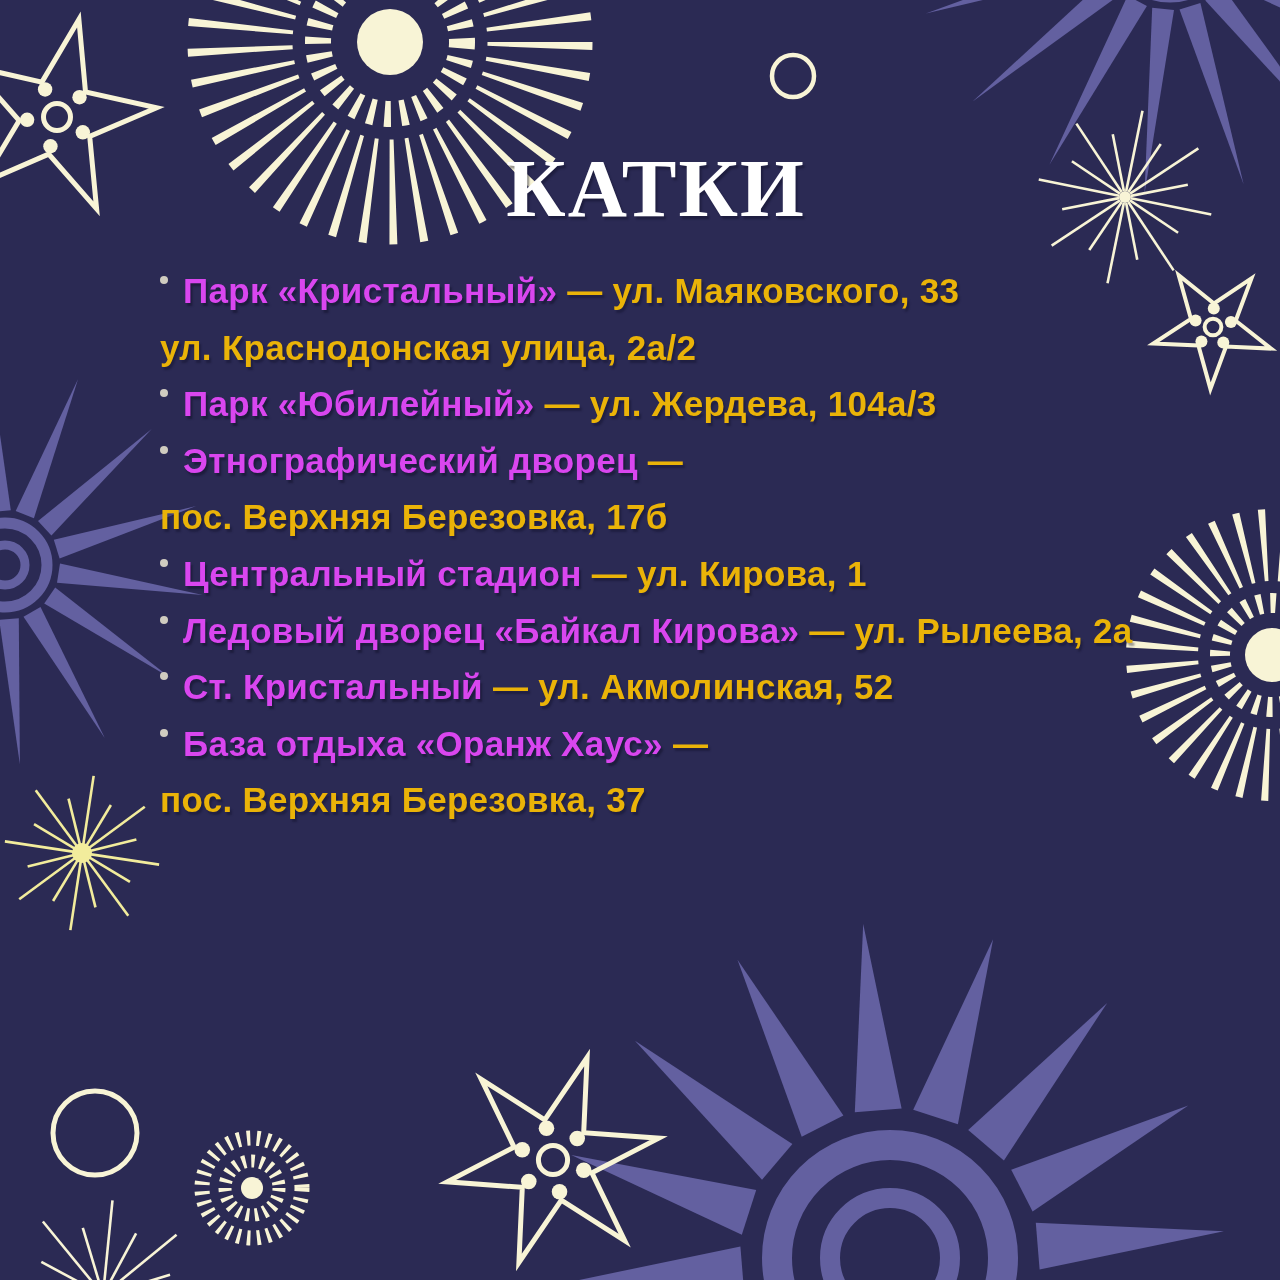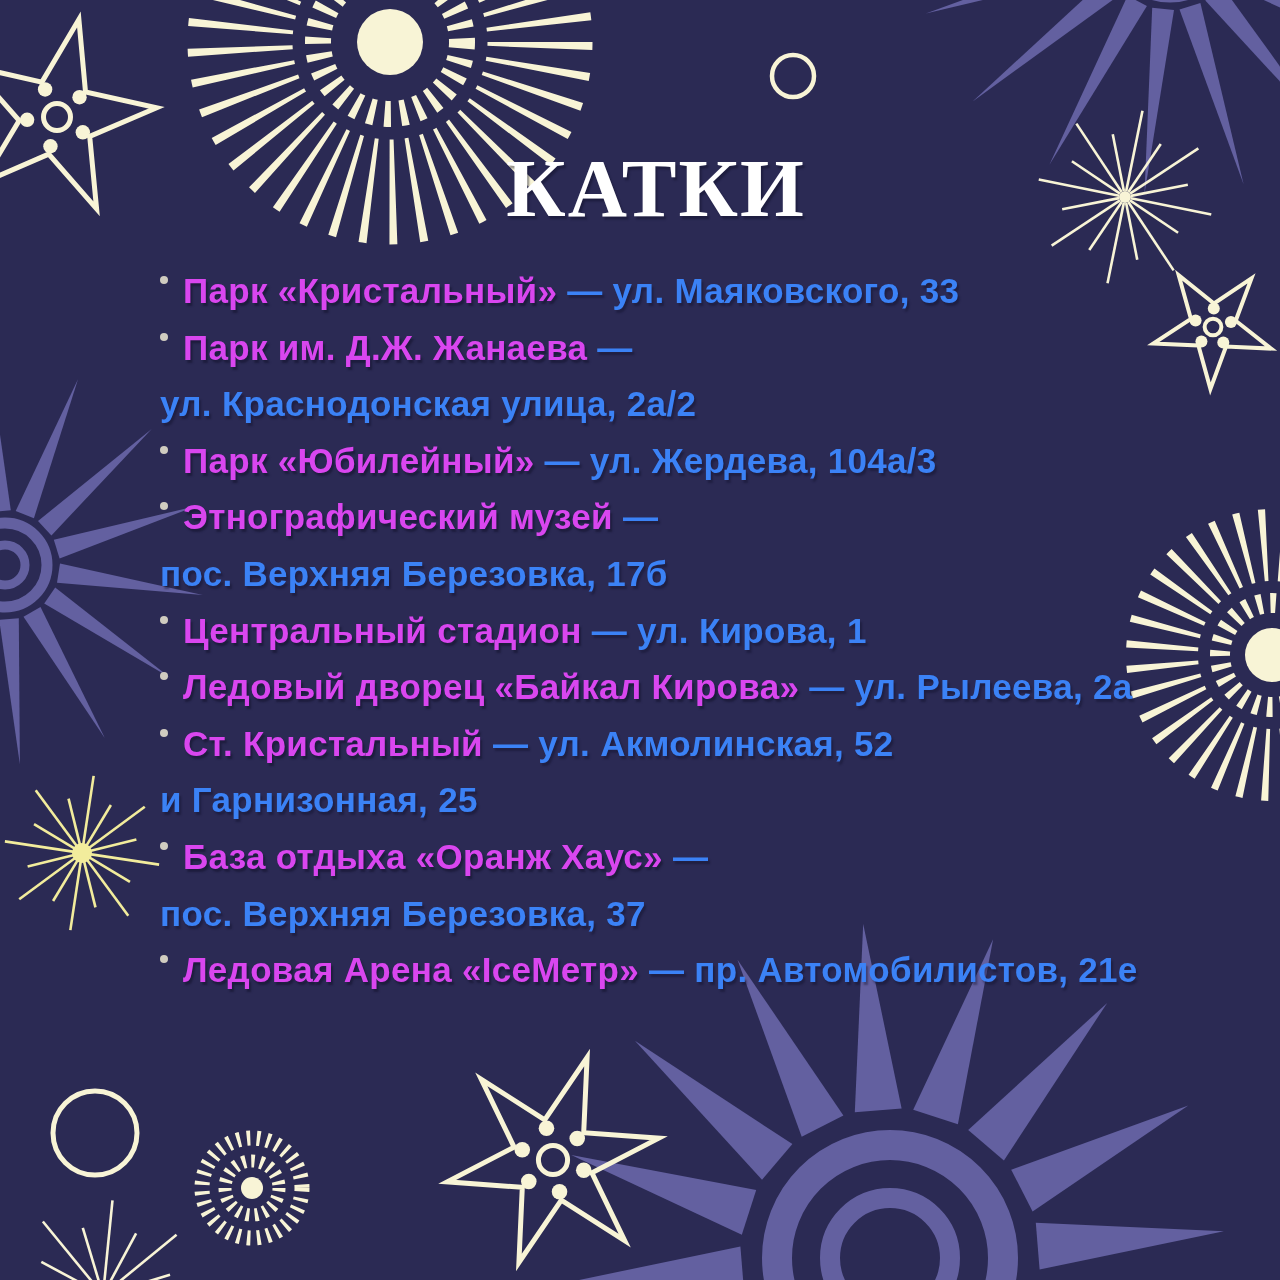--- a/index.html
+++ b/index.html
@@ -21,21 +21,21 @@
   }
   #rink-list{
     position:absolute;left:160px;top:263px;right:30px;z-index:2;
   }
   .row{
     height:56.6px;line-height:56.6px;
     white-space:nowrap;
     font-size:35px;font-weight:bold;letter-spacing:.3px;
   }
   .row .w{color:#d946ef;text-shadow:2px 3px 2px rgba(15,15,40,.5);}
-  .row .g{color:#3b82f6;text-shadow:2px 3px 2px rgba(15,15,40,.4);}
+  .row .g{color:#eab308;text-shadow:2px 3px 2px rgba(15,15,40,.4);}
   .bullet{
     display:inline-block;width:8px;height:8px;border-radius:50%;
     background:#D0CCC0;margin-right:15px;vertical-align:19px;
   }
 </style>
 </head>
 <body style="background: rgb(43, 42, 84);">
 
 <svg id="decor" width="1280" height="1280" viewBox="0 0 1280 1280">
     <g>
@@ -201,25 +201,22 @@
     </g>
     <g>
       <circle cx="95" cy="1133" r="42" fill="none" stroke="#F8F4D6" stroke-width="5"></circle>
     </g>
   </svg>
 
 <div class="page-title">КАТКИ</div>
 
 <div id="rink-list">
     <div class="row"><span class="bullet"></span><span class="w">Парк «Кристальный»</span> <span class="g">— ул. Маяковского, 33</span></div>
-    <div class="row"><span class="bullet"></span><span class="w">Парк им. Д.Ж. Жанаева</span> <span class="g">—</span></div>
     <div class="row"><span class="g">ул. Краснодонская улица, 2а/2</span></div>
     <div class="row"><span class="bullet"></span><span class="w">Парк «Юбилейный»</span> <span class="g">— ул. Жердева, 104а/3</span></div>
-    <div class="row"><span class="bullet"></span><span class="w">Этнографический музей</span> <span class="g">—</span></div>
+    <div class="row"><span class="bullet"></span><span class="w">Этнографический дворец</span> <span class="g">—</span></div>
     <div class="row"><span class="g">пос. Верхняя Березовка, 17б</span></div>
     <div class="row"><span class="bullet"></span><span class="w">Центральный стадион</span> <span class="g">— ул. Кирова, 1</span></div>
     <div class="row"><span class="bullet"></span><span class="w">Ледовый дворец «Байкал Кирова»</span> <span class="g">— ул. Рылеева, 2а</span></div>
     <div class="row"><span class="bullet"></span><span class="w">Ст. Кристальный</span> <span class="g">— ул. Акмолинская, 52</span></div>
-    <div class="row"><span class="g">и Гарнизонная, 25</span></div>
     <div class="row"><span class="bullet"></span><span class="w">База отдыха «Оранж Хаус»</span> <span class="g">—</span></div>
     <div class="row"><span class="g">пос. Верхняя Березовка, 37</span></div>
-    <div class="row"><span class="bullet"></span><span class="w">Ледовая Арена «IceМетр»</span> <span class="g">— пр. Автомобилистов, 21е</span></div>
   </div>
 
 </body></html>

